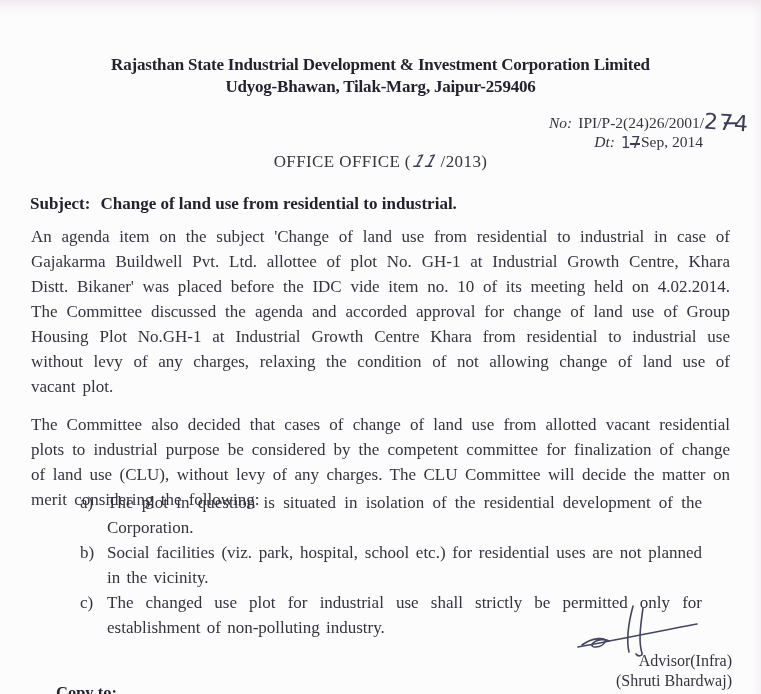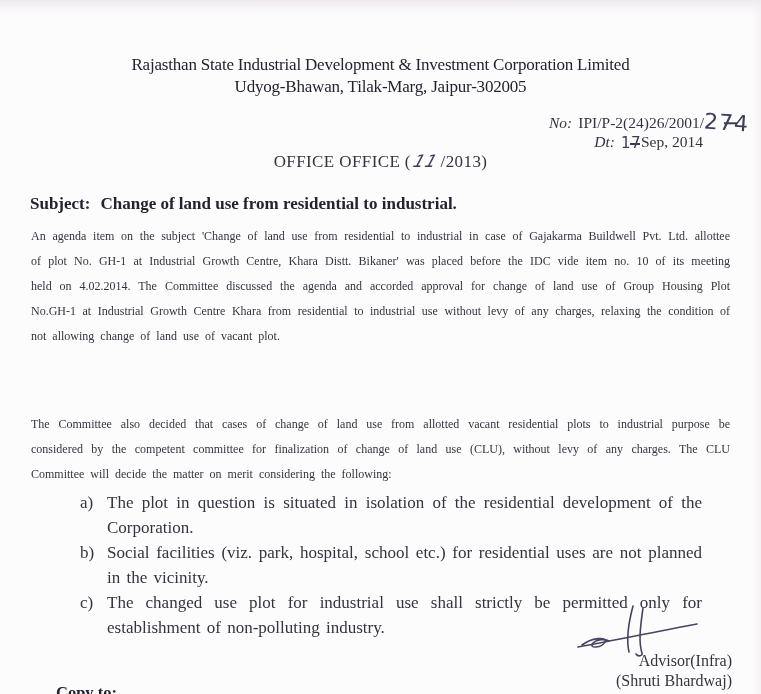--- a/index.html
+++ b/index.html
@@ -23,21 +23,21 @@
     opacity:.75;
   }
   .scan-edge-right{
     position:absolute;right:0;top:0;width:10px;height:694px;
     background:linear-gradient(270deg, #efeaee 0%, rgba(253,252,253,0) 100%);
     opacity:.5;
   }
   .org-header{
     position:absolute;left:0;top:54px;width:761px;
     text-align:center;
-    font-weight:normal;color:var(--ink_bold);
+    font-weight:bold;color:var(--ink_bold);
     font-size:17px;line-height:22px;letter-spacing:-0.2px;
   }
   .ref-block{
     position:absolute;top:113px;right:58px;
     text-align:right;font-size:15.5px;line-height:19px;white-space:nowrap;
   }
   .ref-label{padding-right:6px;font-style:italic;}
   .hw{
     font-family:"DejaVu Sans",sans-serif;
     color:var(--handwriting);
@@ -67,21 +67,21 @@
     position:absolute;left:0;top:151px;width:761px;text-align:center;
     font-size:17px;letter-spacing:0.4px;
   }
   .subject-line{
     position:absolute;left:30px;top:194px;width:700px;
     font-weight:bold;color:var(--ink_bold);font-size:17px;
   }
   .subject-line .subject-text{margin-left:10px;margin-top:32px;}
   .body-para{
     position:absolute;left:31px;width:699px;
-    font-size:12px;line-height:25px;text-align:justify;word-spacing:3px;
+    font-size:17px;line-height:25px;text-align:justify;word-spacing:3px;
   }
   .para-1{top:224px;}
   .para-2{top:412px;}
   .clause-list{
     position:absolute;left:80px;top:490px;width:622px;
     font-size:17px;line-height:25px;
   }
   .clause{display:flex;}
   .clause-marker{flex:0 0 27px;}
   .clause-text{flex:1;text-align:justify;word-spacing:2px;}
@@ -99,21 +99,21 @@
 </style>
 </head>
 <body>
 
 <div class="page">
   <div class="scan-band"></div>
   <div class="scan-edge-right"></div>
 
   <div class="org-header">
     <div>Rajasthan State Industrial Development &amp; Investment Corporation Limited</div>
-    <div>Udyog-Bhawan, Tilak-Marg, Jaipur-302005</div>
+    <div>Udyog-Bhawan, Tilak-Marg, Jaipur-259406</div>
   </div>
 
   <div class="ref-block">
     <div>
       <span class="ref-label">No:</span><span>IPI/P-2(24)26/2001/</span><span class="hw hw-ref">274</span>
     </div>
     <div>
       <span class="ref-label">Dt:</span><span class="hw hw-day">17</span><span>Sep, 2014</span>
     </div>
   </div>

